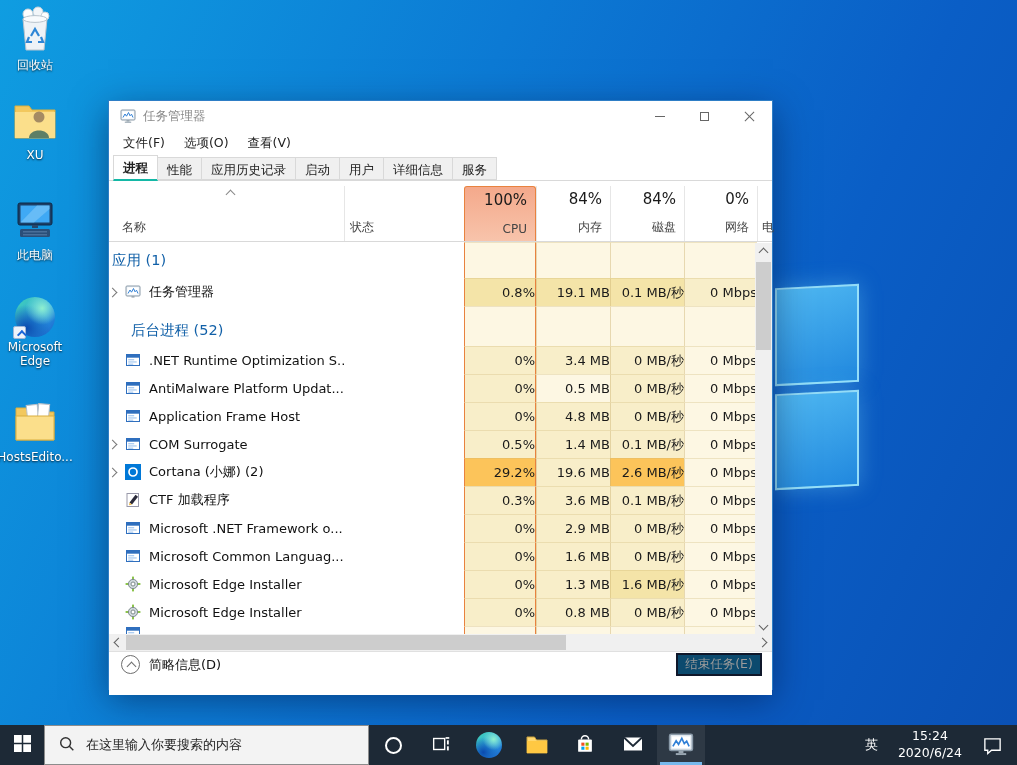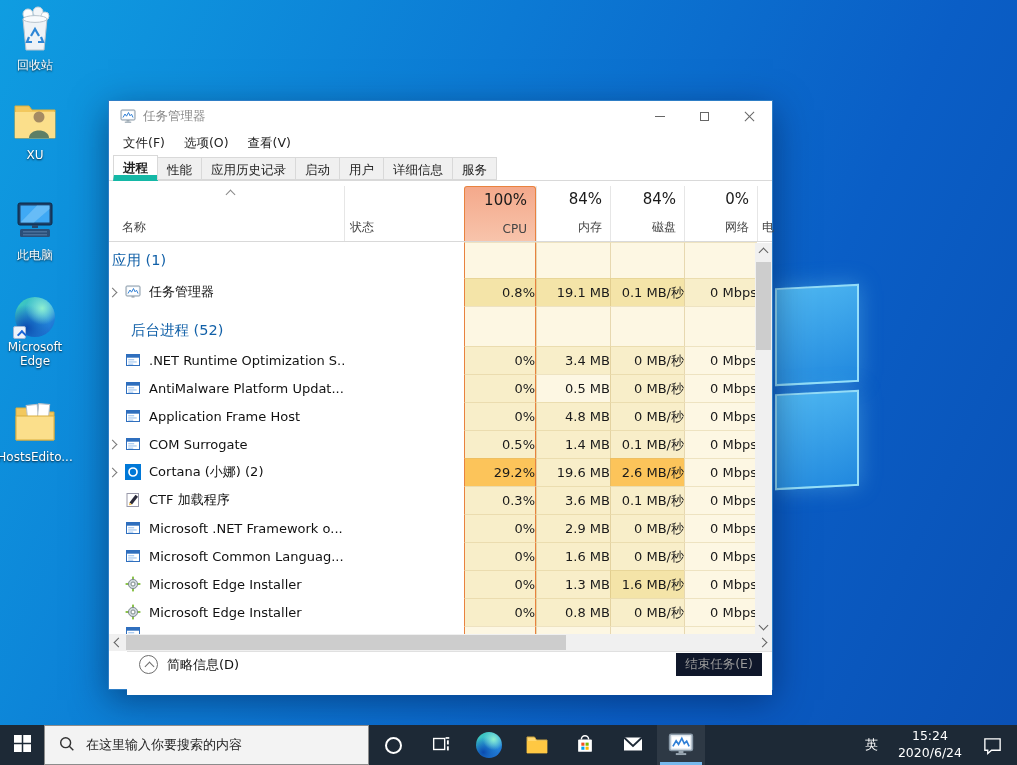--- a/index.html
+++ b/index.html
@@ -42,21 +42,21 @@
   .ic-max { width:9px; height:9px; border:1px solid #666; }
   .ic-close { position:relative; width:11px; height:11px; }
   .ic-close::before,.ic-close::after { content:""; position:absolute; left:5px; top:-1px; width:1px; height:13px; background:#666; }
   .ic-close::before { transform:rotate(45deg);} .ic-close::after { transform:rotate(-45deg);}
 
   .menubar { height:24px; display:flex; align-items:center; gap:19px; padding-left:14px; font-size:12.5px; color:#222; }
 
   .tabs { height:26px; display:flex; align-items:flex-end; padding-left:4px; border-bottom:1px solid #d9d9d9; background:#fff; }
   .tab { height:23px; padding:4px 9px 0 9px; font-size:12.5px; background:#f0f0f0; border:1px solid #d9d9d9;
     margin-right:-1px; color:#222; }
-  .tab.sel { height:26px; background:#fff; border-bottom:6px solid #14b8a6; margin-bottom:-1px; font-weight:bold; }
+  .tab.sel { height:26px; background:#fff; border-bottom:2px solid #14b8a6; margin-bottom:-1px; font-weight:bold; }
 
   
   .lheader { position:relative; height:56px; display:grid; grid-template-columns:235px 120px 72px 74px 74px 73px 17px;
     border-bottom:1px solid #d9d9d9; margin-top:5px; }
   .hc { position:relative; }
   .hc .pct { position:absolute; right:8px; top:4px; font-size:15px; color:#1a1a1a; }
   .hc .hlabel { position:absolute; right:8px; bottom:5px; font-size:12px; color:#454545; }
   .hname .hlabel { left:13px; right:auto; }
   .hstatus .hlabel { left:5px; right:auto; }
   .hc + .hc { border-left:1px solid #e6e6e6; }
@@ -95,27 +95,27 @@
   .arr.up { top:6px; transform:rotate(-45deg); }
   .arr.down { bottom:6px; transform:rotate(135deg); }
   .vthumb { position:absolute; left:1px; top:19px; width:15px; height:88px; background:#cdcdcd; }
   .hscroll { position:relative; height:17px; background:#f0f0f0; }
   .hscroll .arr { position:absolute; top:5px; width:7px; height:7px; border-top:1.5px solid #606060; border-right:1.5px solid #606060; }
   .arr.left { left:6px; transform:rotate(-135deg); }
   .arr.right { right:6px; transform:rotate(45deg); }
   .hthumb { position:absolute; left:17px; top:1px; width:440px; height:15px; background:#cdcdcd; }
 
   
-  .statusbar { height:44px; border-top:1px solid #e0e0e0; display:flex; align-items:center; padding:0 10px 18px 12px; background:#fff;margin-left:18px; }
+  .statusbar { height:44px; border-top:1px solid #e0e0e0; display:flex; align-items:center; padding:0 10px 18px 12px; background:#fff; }
   .toggle { display:flex; align-items:center; gap:9px; }
   .circ { width:19px; height:19px; border:1px solid #6e6e6e; border-radius:50%; position:relative; }
   .circ::after { content:""; position:absolute; left:5.5px; top:7px; width:6px; height:6px;
     border-top:1.5px solid #6e6e6e; border-right:1.5px solid #6e6e6e; transform:rotate(-45deg); }
   .toggle .tlabel { font-size:13px; color:#111; }
-  .endtask { margin-left:auto; width:86px; height:23px; background:#0f172a; border:7px solid #0f172a;
+  .endtask { margin-left:auto; width:86px; height:23px; background:#0c4a6e; border:2px solid #0f172a;
     color:#9a9a9a; font-size:12.5px; display:flex; align-items:center; justify-content:center; }
 
   
   .taskbar { position:absolute; left:0; bottom:0; width:1017px; height:40px; background:var(--taskbar-bg);
     display:flex; align-items:stretch; }
   .tb-btn { width:48px; display:flex; align-items:center; justify-content:center; position:relative; }
   .tb-btn.start { width:44px; }
   .searchbox { width:325px; background:#f3f3f3; border:1px solid #8c8c8c; display:flex; align-items:center;
     gap:10px; padding-left:13px; color:#1f1f1f; font-size:13px; }
   .tb-btn.active { background:rgba(255,255,255,.08); }

